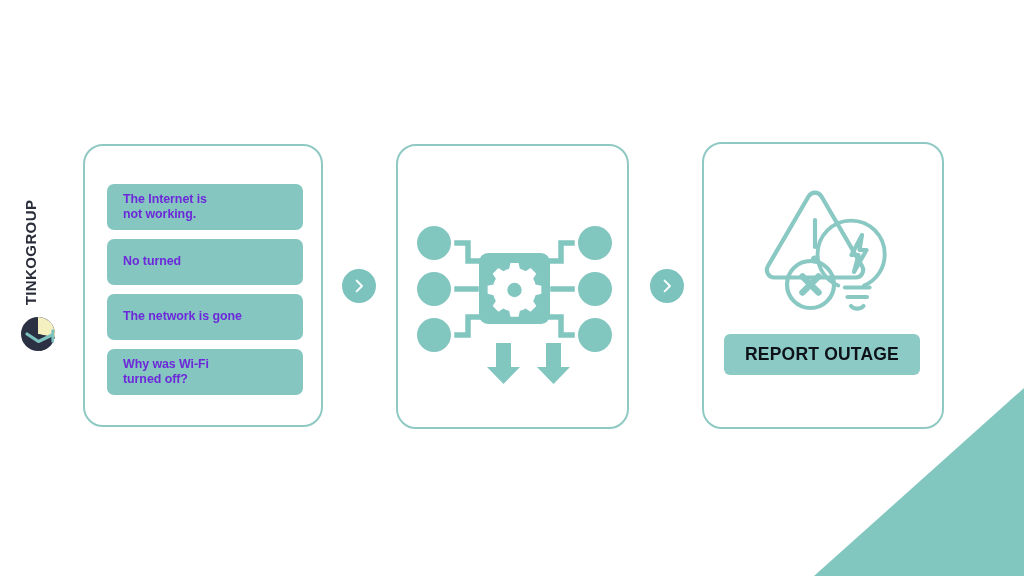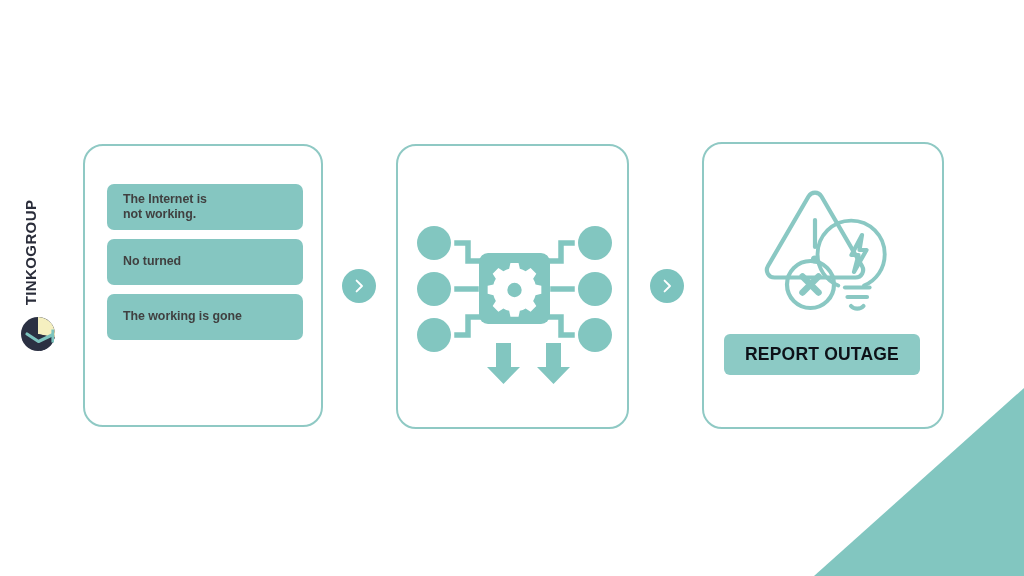--- a/index.html
+++ b/index.html
@@ -93,21 +93,21 @@
     height: 46px;
     display: flex;
     align-items: center;
     padding: 0 0 0 16px;
     box-sizing: border-box;
   }
   .pill-text {
     font-size: 12.4px;
     font-weight: 700;
     line-height: 1.22;
-    color: #404040;
+    color: #6d28d9;
     letter-spacing: -0.05px;
     white-space: pre-line;
   }
 
   
   .chevron {
     position: absolute;
     width: 34px;
     height: 34px;
     border-radius: 50%;
@@ -182,21 +182,25 @@
   <div class="card" id="card-1">
     <div class="pill-stack">
       <div class="pill">
         <span class="pill-text">The Internet is
 not working.</span>
       </div>
       <div class="pill">
         <span class="pill-text">No turned</span>
       </div>
       <div class="pill">
-        <span class="pill-text">The working is gone</span>
+        <span class="pill-text">The network is gone</span>
+      </div>
+      <div class="pill">
+        <span class="pill-text">Why was Wi-Fi
+turned off?</span>
       </div>
     </div>
   </div>
 
   <div class="chevron" id="chevron-1">
     <svg width="16" height="16" viewBox="0 0 16 16">
       <path d="M5.6 2.6 L11 8 L5.6 13.4" fill="none" stroke="#ffffff" stroke-width="1.9" stroke-linecap="round" stroke-linejoin="round"></path>
     </svg>
   </div>
 

